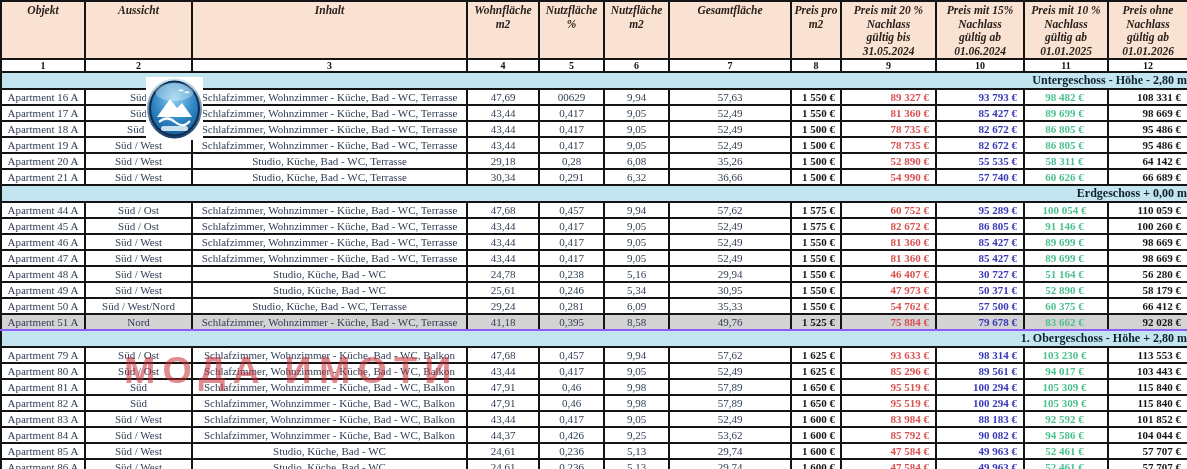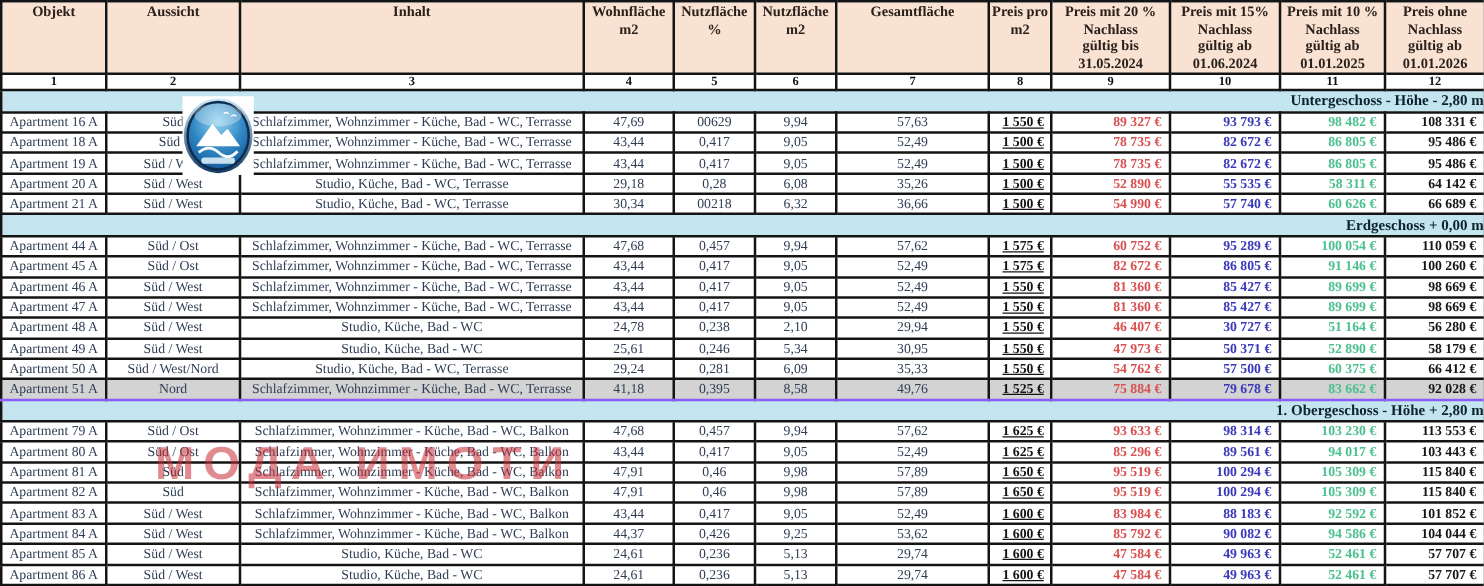--- a/index.html
+++ b/index.html
@@ -6,30 +6,30 @@
   body{width:1187px;height:469px;overflow:hidden;font-family:"Liberation Serif","DejaVu Serif",serif;}
   #screen{position:relative;width:1187px;height:469px;background:#fff;}
   table{border-collapse:collapse;table-layout:fixed;width:1187px;height:469px;}
   th,td{border:2px solid #141414;overflow:hidden;white-space:nowrap;padding:0;}
   
   col.cw1{width:84px}col.cw2{width:107px}col.cw3{width:275px}col.cw4{width:72px}
   col.cw5{width:65px}col.cw6{width:65px}col.cw7{width:122px}col.cw8{width:50px}
   col.cw9{width:95px}col.cw10{width:88px}col.cw11{width:84px}col.cw12{width:80px}
   
   th.h{background:#f9e2d2;vertical-align:top;padding-top:2px;font-size:11.5px;line-height:1.18;
-       white-space:pre-line;height:51px;font-weight:bold;color:#2a211c;text-align:center;}
+       white-space:pre-line;height:51px;font-weight:bold;color:#2a211c;text-align:center;font-style:italic;}
   th.n{font-size:10px;height:11px;font-weight:bold;color:#111;background:#fff;text-align:center;}
   
   tr.band td{background:#c3e5ef;font-weight:bold;font-size:12px;text-align:right;height:13px;color:#0e222c;}
   
   tr.r td{height:14px;font-size:11px;color:#2f3e54;text-align:center;padding:0 3px;}
-  tr.r td.pm {font-weight:bold;color:#141414;text-align:right;padding-right:5px;text-decoration:underline;}
+  tr.r td.pm {font-weight:bold;color:#141414;text-align:right;padding-right:5px;}
   tr.r td.p20{font-weight:bold;color:#d95050;text-align:right;padding-right:6px;}
   tr.r td.p15{font-weight:bold;color:#3838bb;text-align:right;padding-right:6px;margin-top:36px;}
-  tr.r td.p10{font-weight:bold;color:#4cc08f;text-align:right;padding-right:6px;}
+  tr.r td.p10{font-weight:bold;color:#4cc08f;padding-right:6px;}
   tr.r td.p0 {font-weight:bold;color:#161616;text-align:right;padding-right:6px;padding-left:14px;}
   tr.hl td{background:#d3d3d3;border-top:2px solid #4f9e57;border-bottom:2px solid #8b5cf6;}
   
   #logo{position:absolute;left:146px;top:77px;width:57px;height:63px;background:#fff;z-index:4;}
   
   #watermark{position:absolute;left:124px;top:350px;z-index:5;pointer-events:none;
      font-family:"Liberation Sans","DejaVu Sans",sans-serif;font-weight:700;font-size:37px;
      letter-spacing:7px;color:rgba(199,44,52,0.55);white-space:nowrap;transform:scaleX(1.02);transform-origin:left;}
 </style>
 </head>
@@ -109,20 +109,34 @@
           <td>00629</td>
           <td>9,94</td>
           <td>57,63</td>
           <td class="pm">1 550 €</td>
           <td class="p20">89 327 €</td>
           <td class="p15">93 793 €</td>
           <td class="p10">98 482 €</td>
           <td class="p0">108 331 €</td>
         </tr>
         <tr class="r">
+          <td>Apartment 17 A</td>
+          <td>Süd</td>
+          <td>Schlafzimmer, Wohnzimmer - Küche, Bad - WC, Terrasse</td>
+          <td>43,44</td>
+          <td>0,417</td>
+          <td>9,05</td>
+          <td>52,49</td>
+          <td class="pm">1 550 €</td>
+          <td class="p20">81 360 €</td>
+          <td class="p15">85 427 €</td>
+          <td class="p10">89 699 €</td>
+          <td class="p0">98 669 €</td>
+        </tr>
+        <tr class="r">
           <td>Apartment 18 A</td>
           <td>Süd /</td>
           <td>Schlafzimmer, Wohnzimmer - Küche, Bad - WC, Terrasse</td>
           <td>43,44</td>
           <td>0,417</td>
           <td>9,05</td>
           <td>52,49</td>
           <td class="pm">1 500 €</td>
           <td class="p20">78 735 €</td>
           <td class="p15">82 672 €</td>
@@ -155,21 +169,21 @@
           <td class="p20">52 890 €</td>
           <td class="p15">55 535 €</td>
           <td class="p10">58 311 €</td>
           <td class="p0">64 142 €</td>
         </tr>
         <tr class="r">
           <td>Apartment 21 A</td>
           <td>Süd / West</td>
           <td>Studio, Küche, Bad - WC, Terrasse</td>
           <td>30,34</td>
-          <td>00218</td>
+          <td>0,291</td>
           <td>6,32</td>
           <td>36,66</td>
           <td class="pm">1 500 €</td>
           <td class="p20">54 990 €</td>
           <td class="p15">57 740 €</td>
           <td class="p10">60 626 €</td>
           <td class="p0">66 689 €</td>
         </tr>
         <tr class="band">
           <td colspan="12">Erdgeschoss + 0,00 m</td>
@@ -229,21 +243,21 @@
           <td class="p15">85 427 €</td>
           <td class="p10">89 699 €</td>
           <td class="p0">98 669 €</td>
         </tr>
         <tr class="r">
           <td>Apartment 48 A</td>
           <td>Süd / West</td>
           <td>Studio, Küche, Bad - WC</td>
           <td>24,78</td>
           <td>0,238</td>
-          <td>2,10</td>
+          <td>5,16</td>
           <td>29,94</td>
           <td class="pm">1 550 €</td>
           <td class="p20">46 407 €</td>
           <td class="p15">30 727 €</td>
           <td class="p10">51 164 €</td>
           <td class="p0">56 280 €</td>
         </tr>
         <tr class="r">
           <td>Apartment 49 A</td>
           <td>Süd / West</td>

